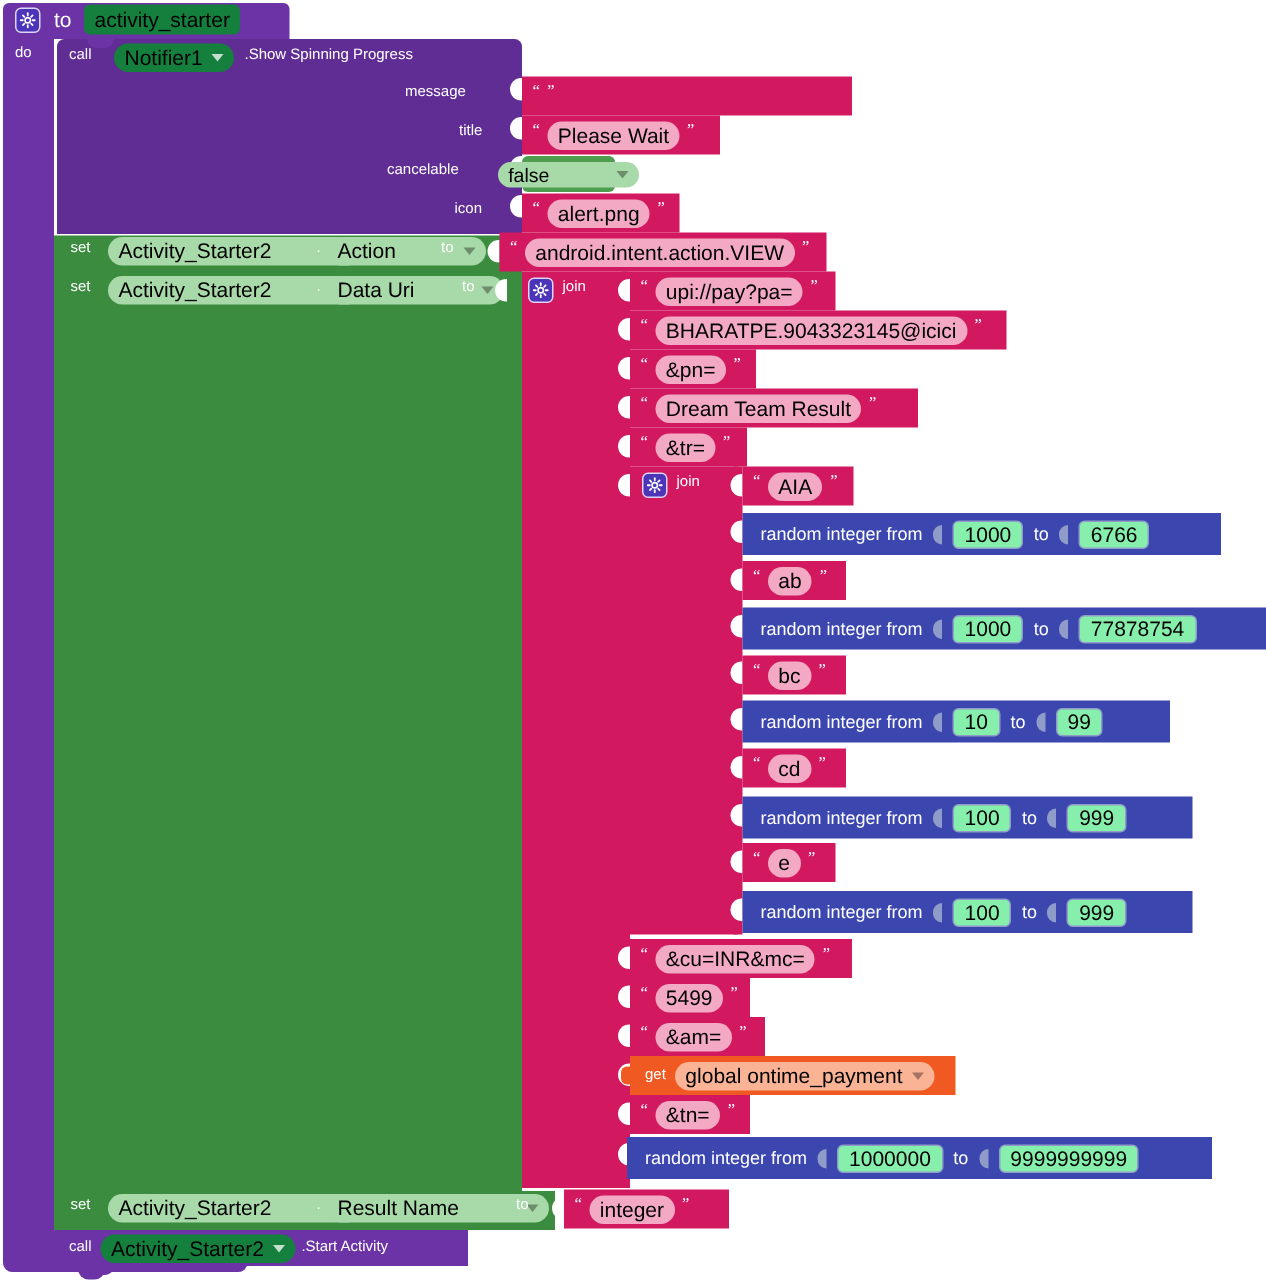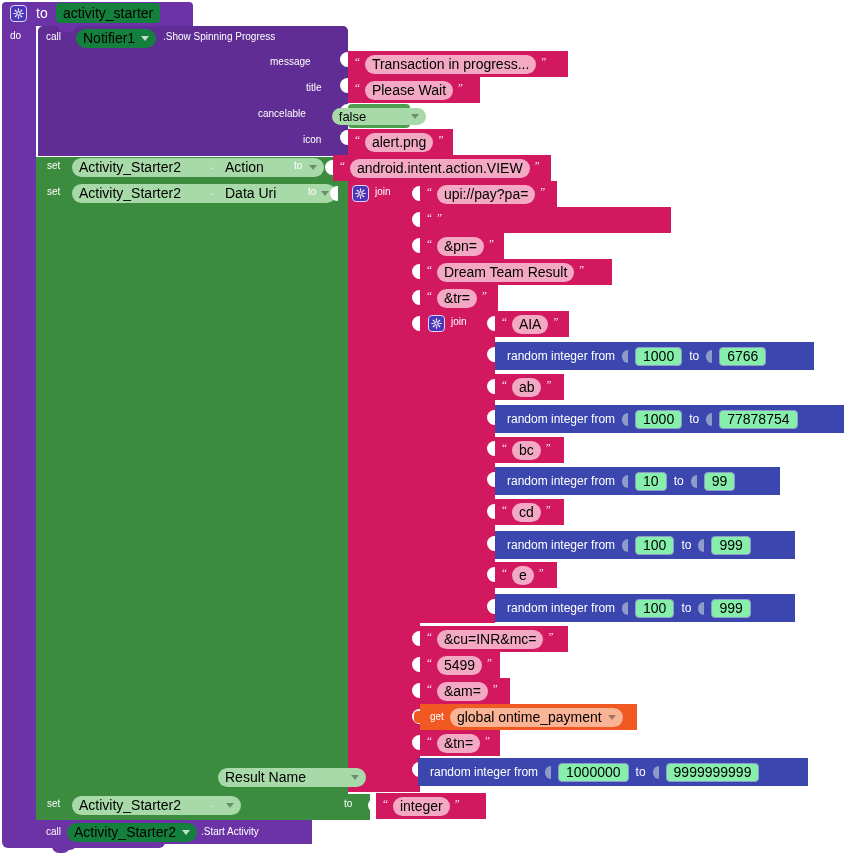--- a/index.html
+++ b/index.html
@@ -184,21 +184,20 @@
   <div class="blk lbl" style="left:258px; top:109px;">cancelable</div>
   <div class="blk lbl" style="left:303px; top:135px;">icon</div>
 
   <div class="socket" style="left:340px; top:52px;"></div>
   <div class="socket" style="left:340px; top:78px;"></div>
   <div class="socket" style="left:340px; top:104px;"></div>
   <div class="socket" style="left:340px; top:130px;"></div>
 
   <div class="str" style="left:348px; top:51px; width:220px;">
     <span class="q">“</span>
-    <span class="field f-pink">Transaction in progress...</span>
     <span class="q">”</span>
   </div>
 
   <div class="str" style="left:348px; top:77px; width:132px;">
     <span class="q">“</span>
     <span class="field f-pink">Please Wait</span>
     <span class="q">”</span>
   </div>
 
   <div class="blk" style="left:348px; top:104px; width:62px; height:24px; background:#4f9e4f; border-radius:4px; display:flex; align-items:center; justify-content:center;">
@@ -291,20 +290,21 @@
   <div class="socket" style="left:412px; top:762px;"></div>
 
   <div class="str" style="left:420px; top:181px; width:137px;">
     <span class="q">“</span>
     <span class="field f-pink">upi://pay?pa=</span>
     <span class="q">”</span>
   </div>
 
   <div class="str" style="left:420px; top:207px; width:251px;">
     <span class="q">“</span>
+    <span class="field f-pink">BHARATPE.9043323145@icici</span>
     <span class="q">”</span>
   </div>
 
   <div class="str" style="left:420px; top:233px; width:84px;">
     <span class="q">“</span>
     <span class="field f-pink">&amp;pn=</span>
     <span class="q">”</span>
   </div>
 
   <div class="str" style="left:420px; top:259px; width:192px;">
@@ -471,21 +471,21 @@
 
   <div class="blk green" style="left:36px; top:794px; width:334px; height:26px;"></div>
   <div class="blk lbl" style="left:47px; top:799px;">set</div>
   <div class="blk" style="left:72px; top:796px;">
     <span class="field f-green">
       <span>Activity_Starter2</span>
       <span class="caret caret-d"></span>
     </span>
   </div>
   <div class="blk lbl" style="left:211px; top:799px;">.</div>
-  <div class="blk" style="left:218px; top:768px;">
+  <div class="blk" style="left:218px; top:796px;">
     <span class="field f-green">
       <span>Result Name</span>
       <span class="caret caret-d"></span>
     </span>
   </div>
   <div class="blk lbl" style="left:344px; top:799px;">to</div>
   <div class="socket" style="left:368px; top:798px;"></div>
   <div class="str" style="left:376px; top:793px; width:110px;">
     <span class="q">“</span>
     <span class="field f-pink">integer</span>

